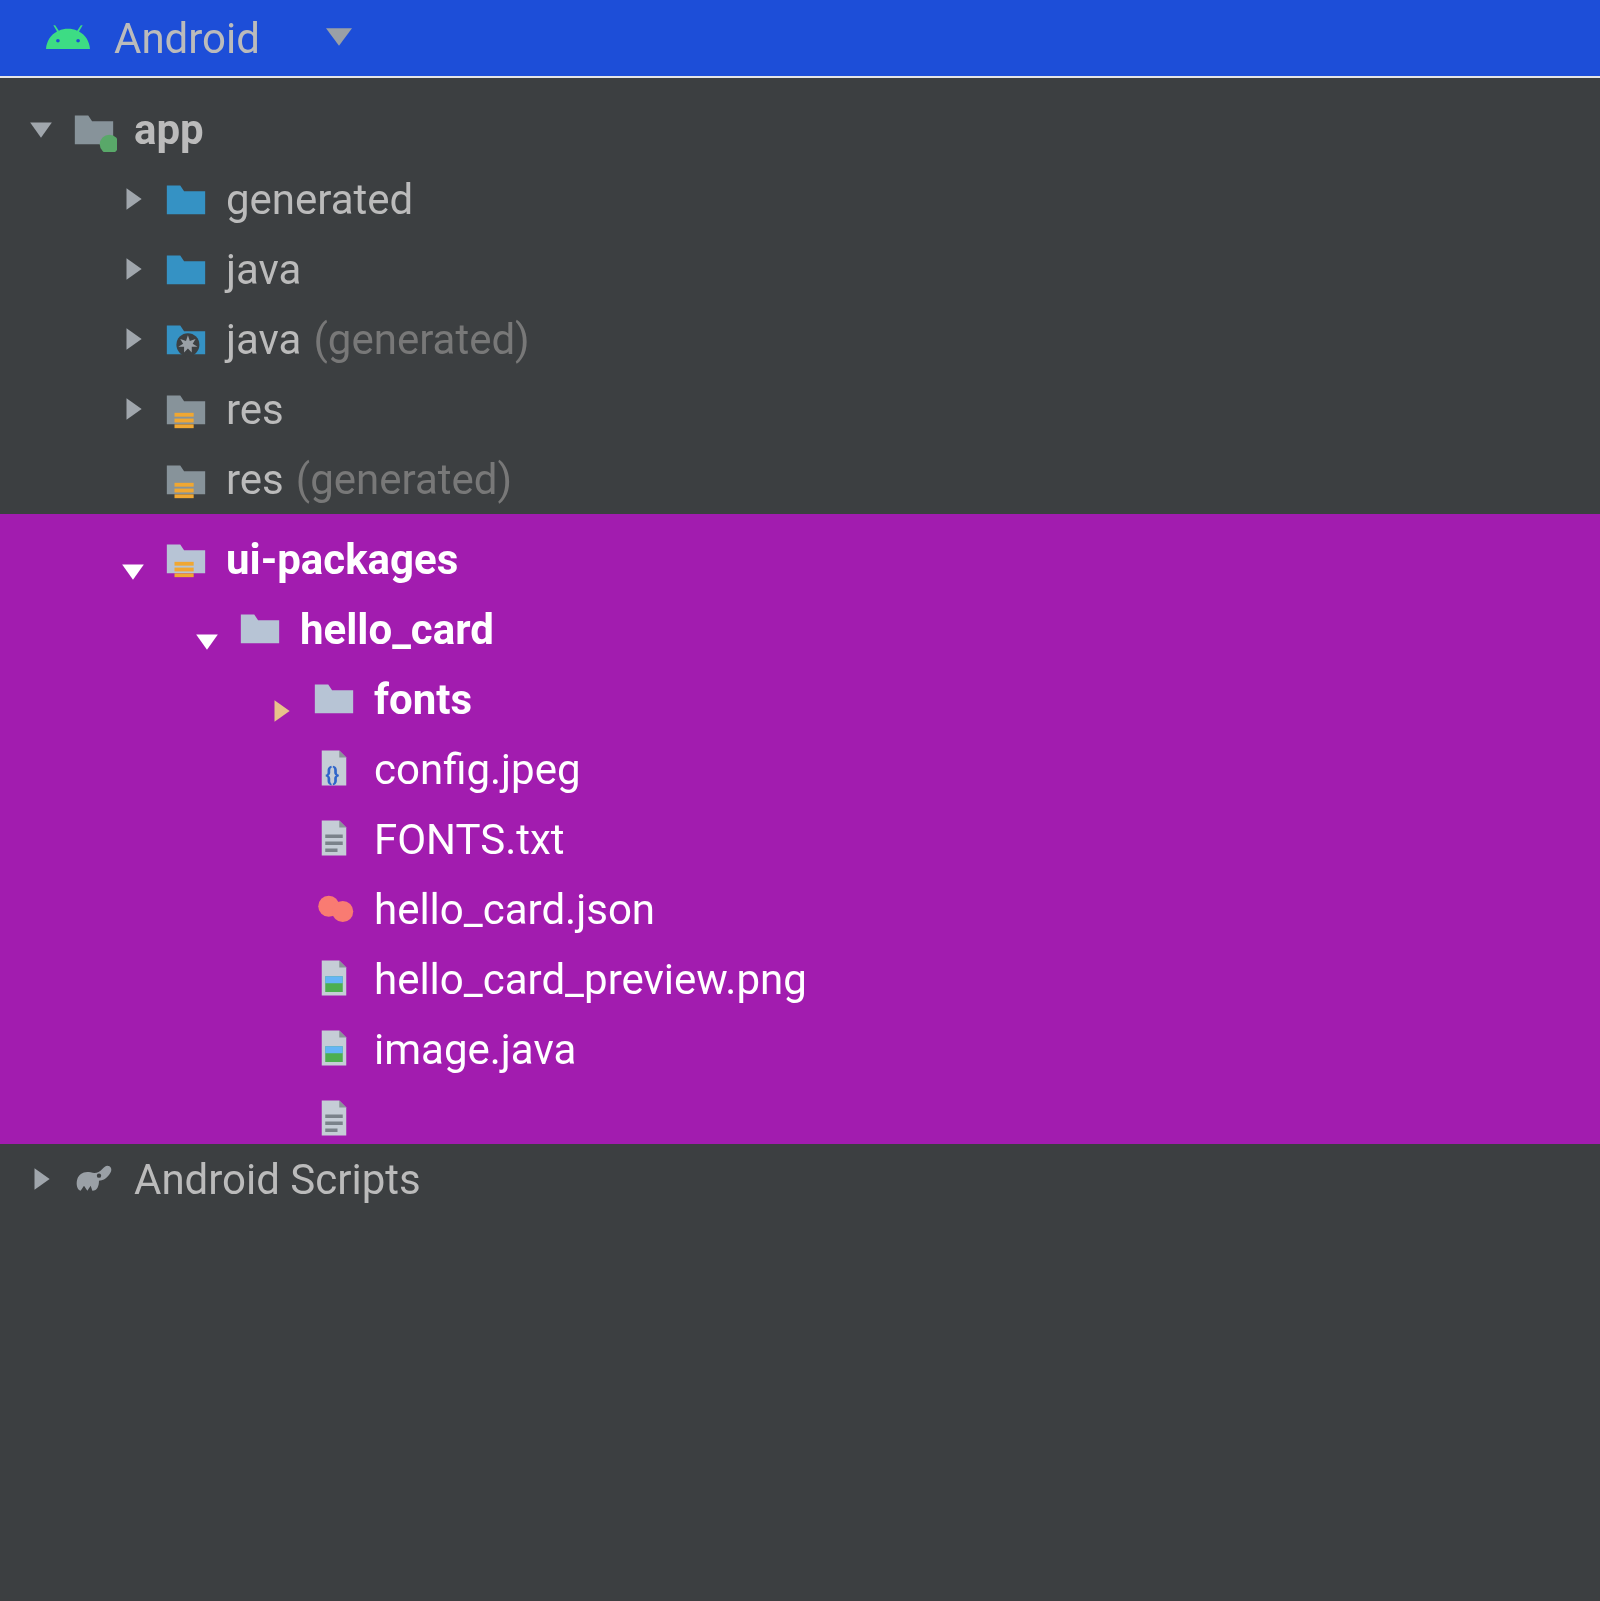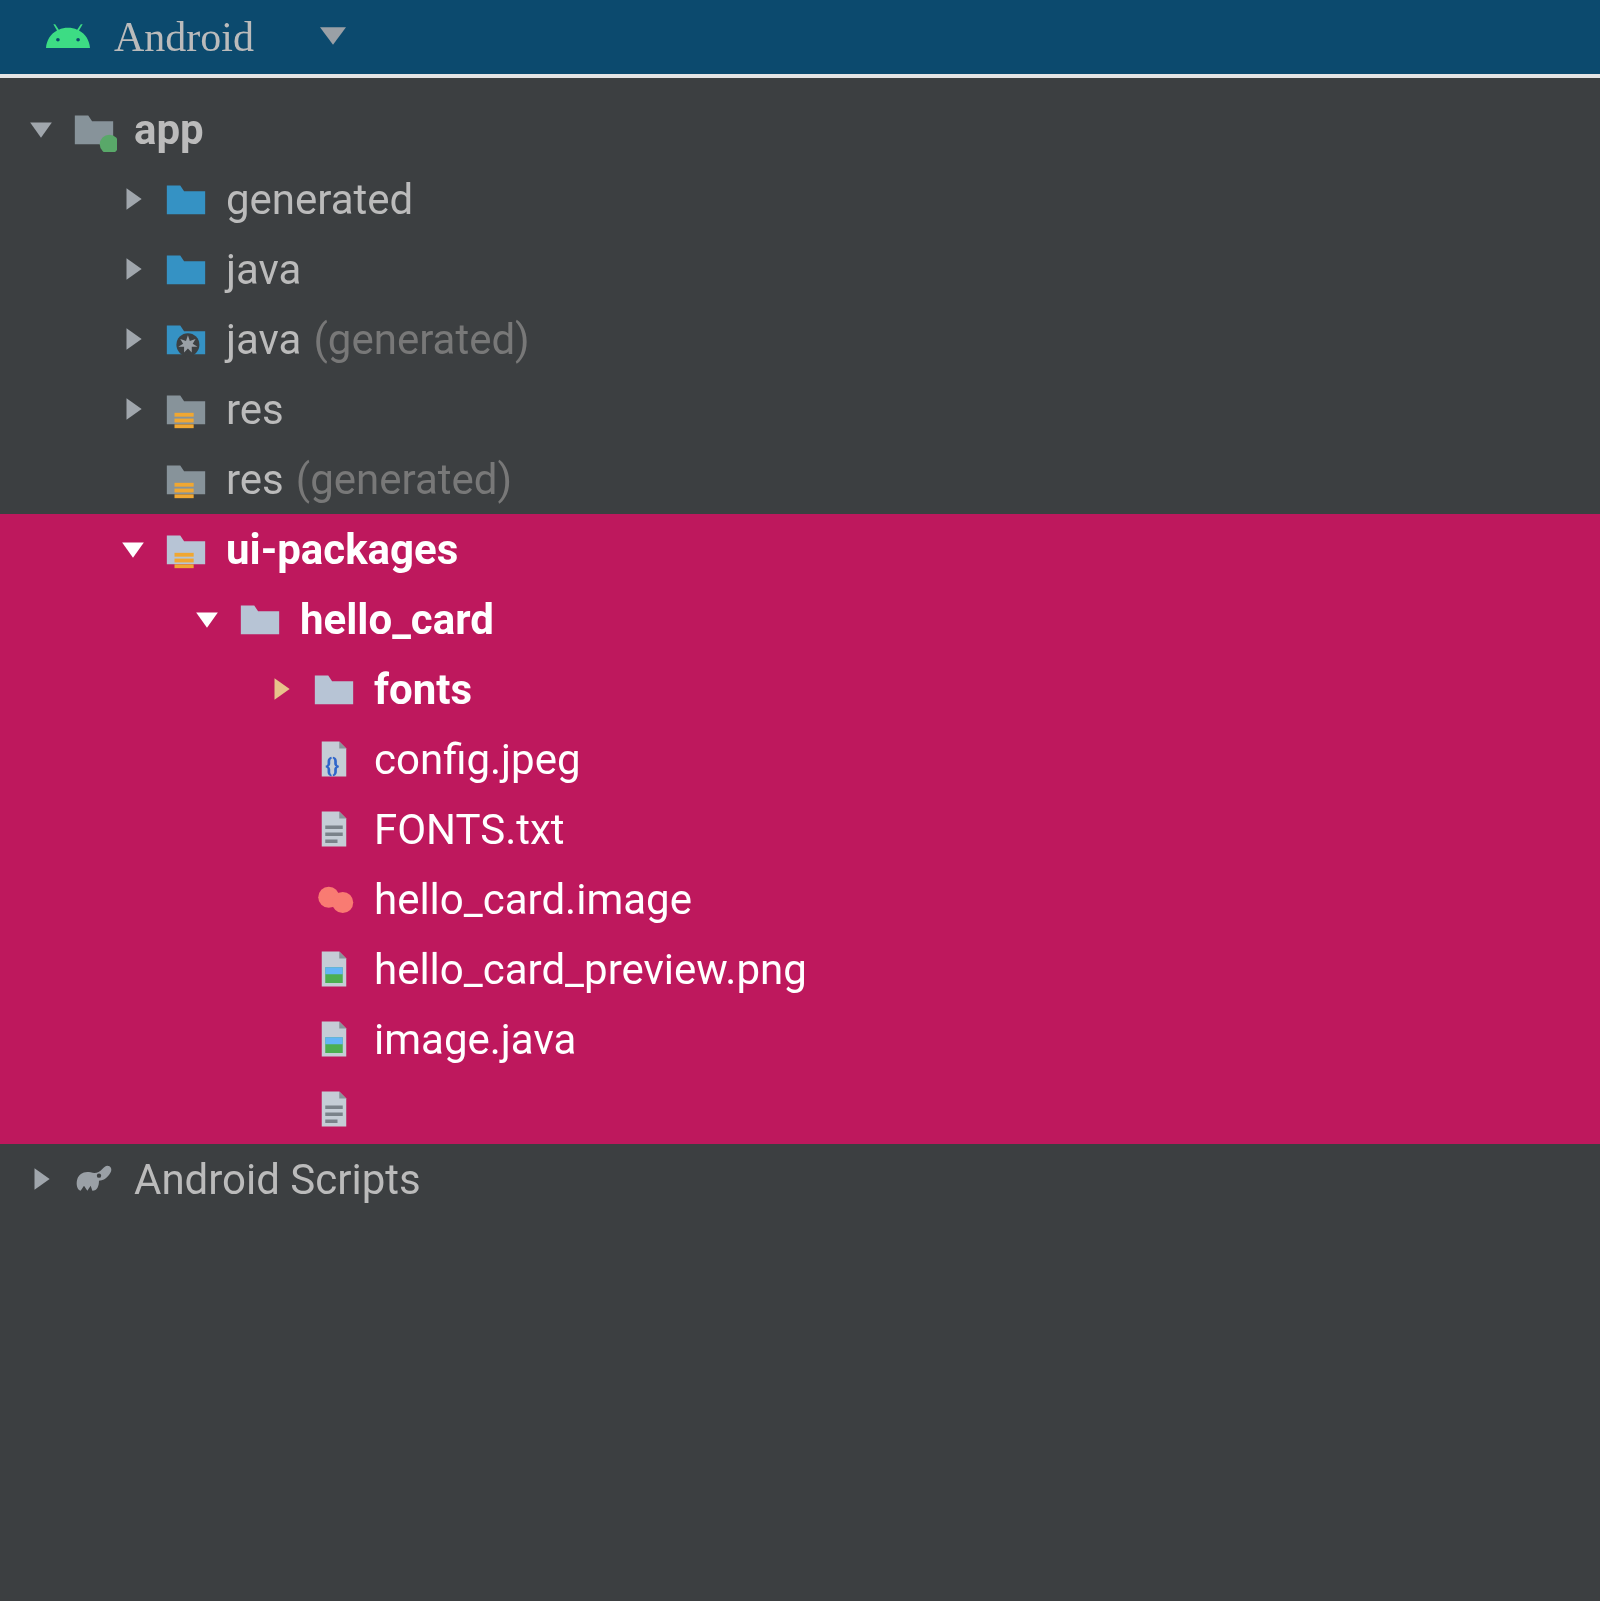--- a/index.html
+++ b/index.html
@@ -12,27 +12,26 @@
   }
   .panel {
     width: 100%;
     height: 100%;
     background: #3c3f41;
     display: flex;
     flex-direction: column;
   }
   .header {
     height: 78px;
-    background: #0c4a6e;
-    border-bottom: 4px solid #e5e5e5;
+    background: #1d4ed8;
+    border-bottom: 2px solid #e5e5e5;
     display: flex;
     align-items: center;
     padding-left: 46px;
     gap: 24px;
-    font-family: Liberation Serif, serif;
   }
   .android-icon {
     width: 44px;
     height: 36px;
     display: flex;
     align-items: center;
     justify-content: center;
   }
   .header-title {
     color: #bbbbbb;
@@ -49,21 +48,21 @@
     padding-top: 16px;
   }
   .row {
     display: flex;
     align-items: center;
     height: 70px;
     font-size: 42px;
     color: #bbbbbb;
     white-space: nowrap;
   }
-  .row.selected { background: #be185d; color: #ffffff; }
+  .row.selected { background: #a21caf; color: #ffffff; align-items: flex-end; }
   .row.selected .label { color: #ffffff; }
   .bold { font-weight: 700; }
   .indent { display: inline-block; }
   .arrow {
     width: 54px;
     display: inline-flex;
     justify-content: center;
     align-items: center;
   }
   .arrow svg { width: 26px; height: 26px; }
@@ -287,21 +286,21 @@
 
     <div class="row selected">
       <span class="indent" style="width:254px"></span>
       <span class="arrow-none"></span>
       <span class="icon">
         <svg viewBox="0 0 24 24" width="42" height="42">
           <circle cx="9" cy="11" r="6" fill="#f97b72"></circle>
           <circle cx="17" cy="14" r="6" fill="#f97b72"></circle>
         </svg>
       </span>
-      <span class="label">hello_card.image</span>
+      <span class="label">hello_card.json</span>
     </div>
 
     <div class="row selected">
       <span class="indent" style="width:254px"></span>
       <span class="arrow-none"></span>
       <span class="icon">
         <svg viewBox="0 0 24 24" width="42" height="42">
           <path fill="#c5cdd6" d="M5 2 L15 2 L19 6 L19 22 L5 22 Z"></path>
           <path fill="#8a9299" d="M15 2 L15 6 L19 6 Z"></path>
           <rect x="7" y="11" width="10" height="9" fill="#4caf50"></rect>

